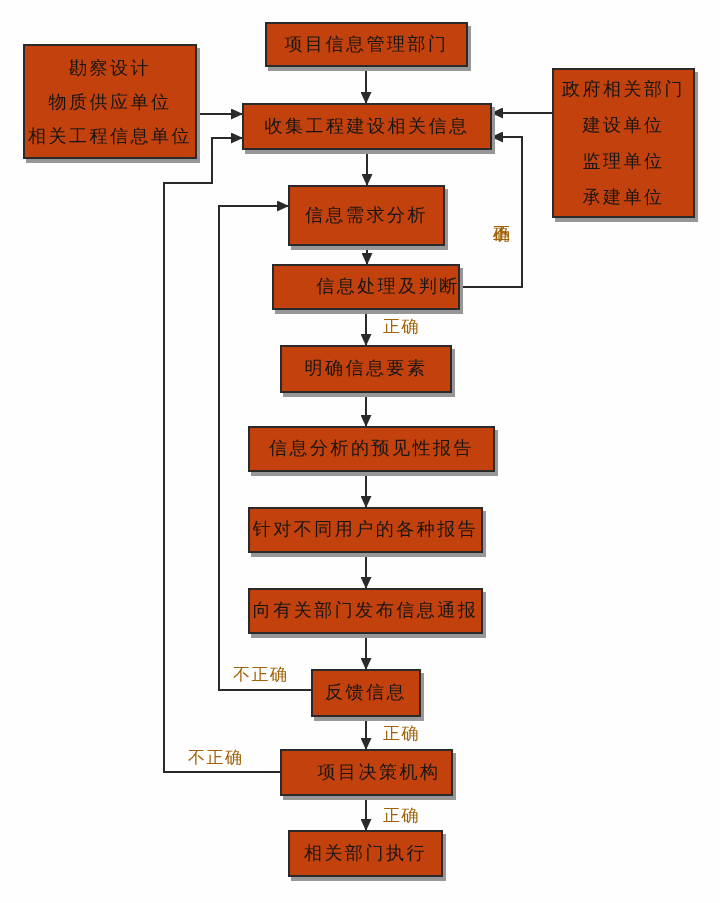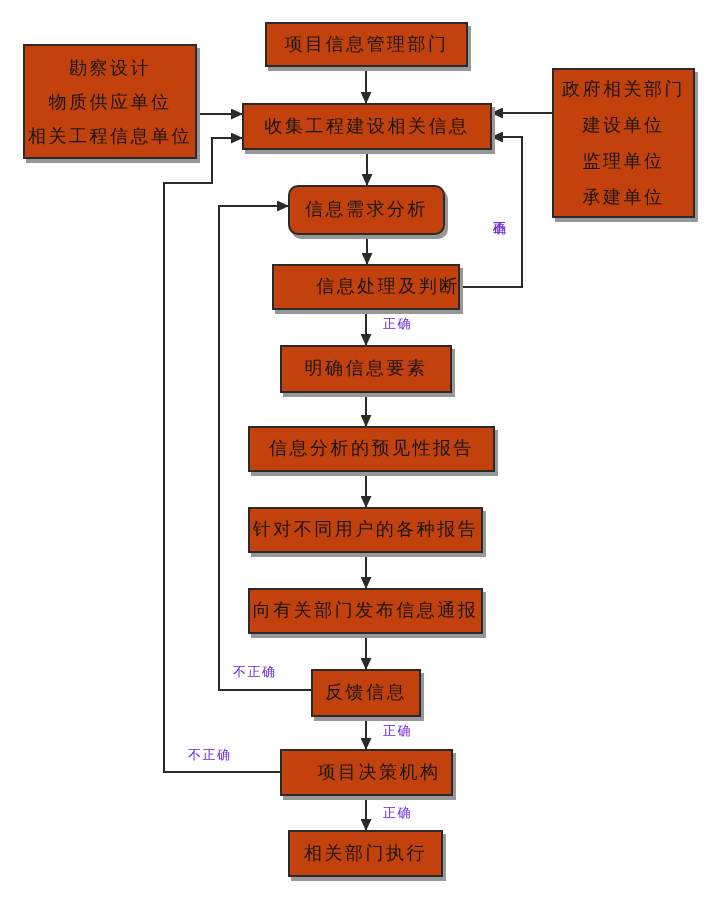--- a/index.html
+++ b/index.html
@@ -42,24 +42,24 @@
     flex-direction: column;
     justify-content: center;
   }
   .node.multi span {
     display: block;
   }
   .lines-3 span { line-height: 34px; }
   .lines-4 span { line-height: 36px; }
   .edge-label {
     position: absolute;
-    font-size: 13px;
+    font-size: 17px;
     letter-spacing: 1.5px;
     white-space: nowrap;
-    color: #6d28d9;
+    color: #a16207;
   }
   .edge-label.vertical {
     writing-mode: vertical-rl;
     text-orientation: upright;
     letter-spacing: 0;
     line-height: 1;
   }
 </style>
 </head>
 <body>
@@ -101,21 +101,21 @@
 
   <div class="node multi lines-4" style="left:552px; top:68px; width:143px; height:150px;">
     <span>政府相关部门</span>
     <span>建设单位</span>
     <span>监理单位</span>
     <span>承建单位</span>
   </div>
 
   <div class="node" style="left:242px; top:103px; width:250px; height:47px;">收集工程建设相关信息</div>
 
-  <div class="node" style="left:288px; top:185px; width:157px; height:50px;border-radius:10px;">信息需求分析</div>
+  <div class="node" style="left:288px; top:185px; width:157px; height:61px;">信息需求分析</div>
 
   <div class="node" style="left:272px; top:264px; width:188px; height:46px;padding-left:44px;">信息处理及判断</div>
 
   <div class="node" style="left:280px; top:345px; width:172px; height:48px;">明确信息要素</div>
 
   <div class="node" style="left:248px; top:426px; width:247px; height:46px;">信息分析的预见性报告</div>
 
   <div class="node" style="left:248px; top:507px; width:235px; height:46px;">针对不同用户的各种报告</div>
 
   <div class="node" style="left:248px; top:588px; width:235px; height:46px;">向有关部门发布信息通报</div>

